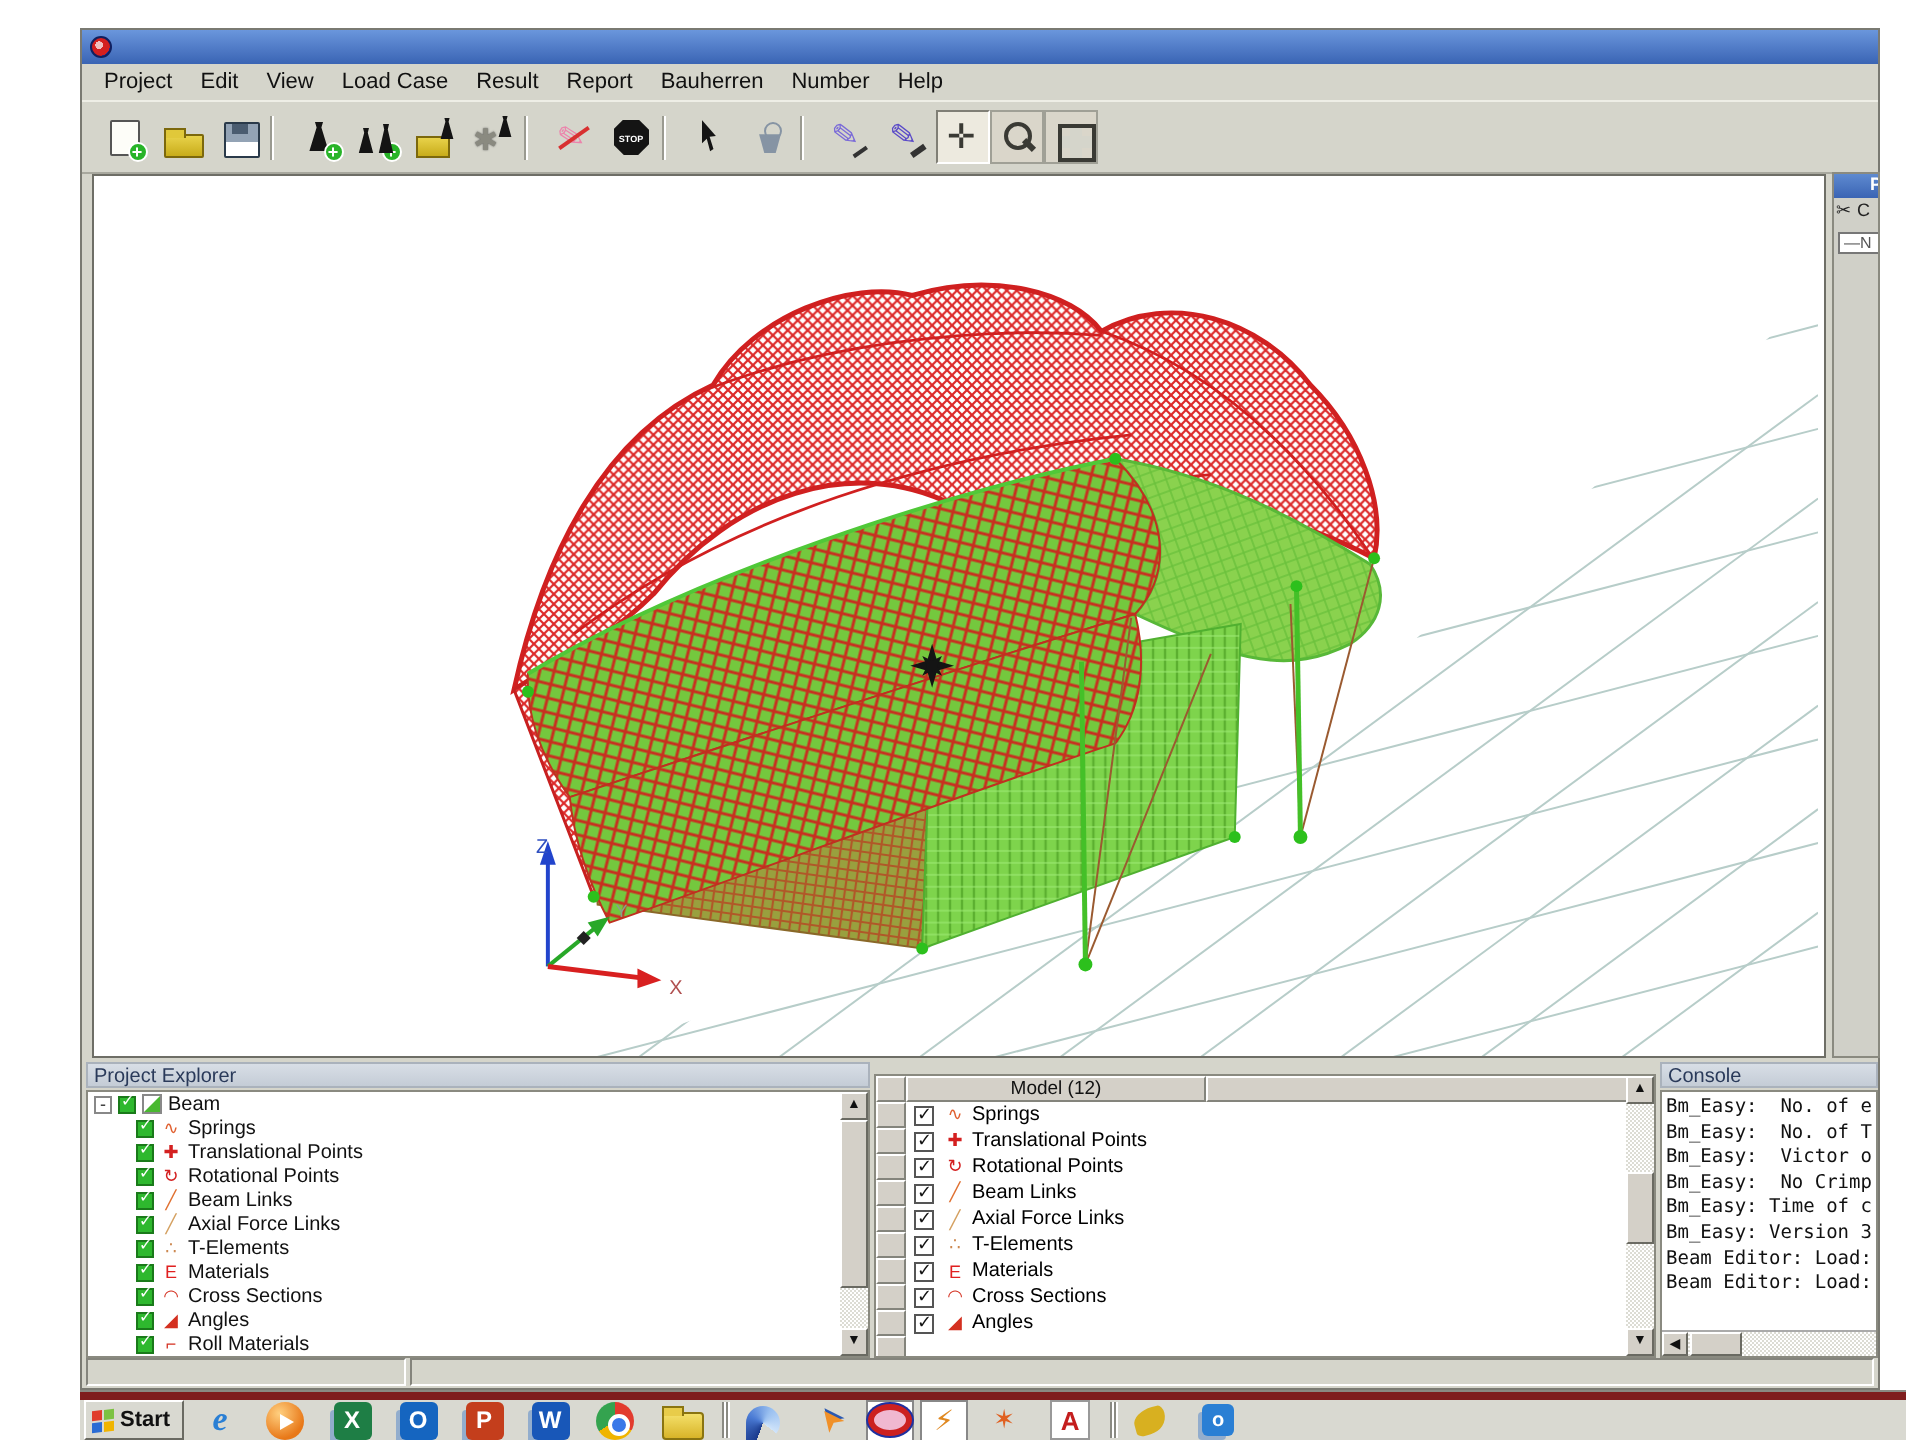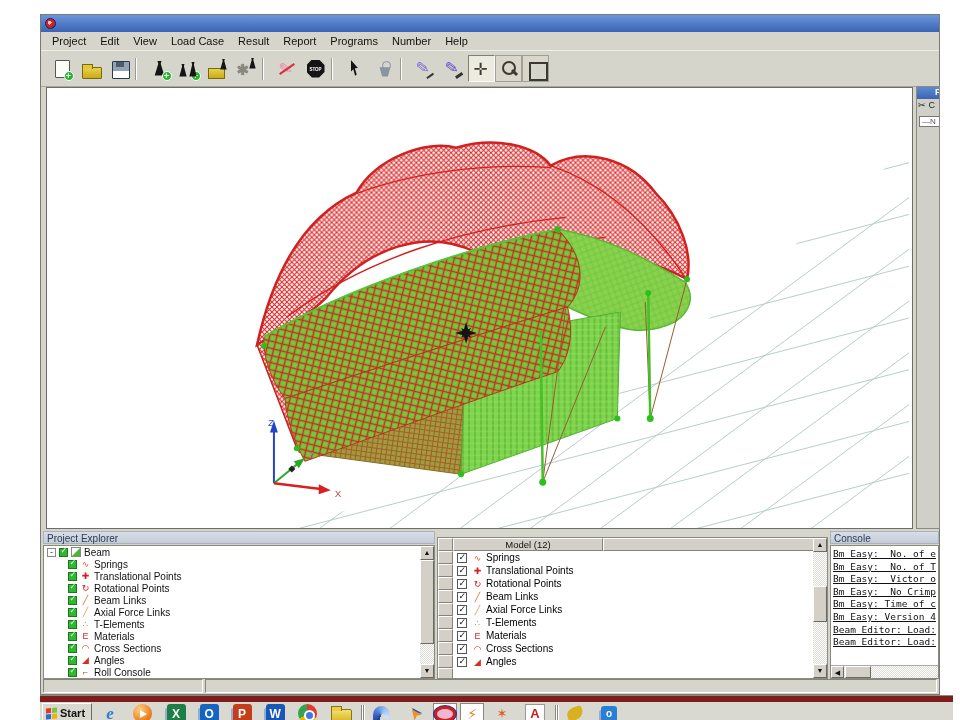--- a/index.html
+++ b/index.html
@@ -156,39 +156,39 @@
   .rowhdr { width:15px; height:13px; background:#d4d0c8; flex:0 0 15px;
     border:1px solid; border-color:#fff #84847c #84847c #fff; margin-right:4px; }
   .wcheck { width:10px; height:10px; background:#fff; border:1px solid #555; position:relative;
     margin-right:5px; flex:0 0 10px; }
   .wcheck::after { content:"✓"; position:absolute; left:0.5px; top:-2px; font-size:9px; color:#111; }
 
   
   .consolep .pbody { background:#fff; }
   .clines { position:absolute; left:2px; top:2px; right:0; bottom:13px; overflow:hidden; }
   .cline { font-family:"DejaVu Sans Mono","Liberation Mono",monospace; font-size:9.5px;
-    line-height:12.6px; color:#111; white-space:pre;text-decoration:underline; }
+    line-height:12.6px; color:#111; white-space:pre; }
   .hscroll { position:absolute; left:0; bottom:0; right:0; height:13px;
     background:repeating-conic-gradient(#fff 0 25%, #dcdcd4 0 50%) 0 0/2px 2px;
     border-top:1px solid #aaa; }
   .hscroll .sbtn { width:13px; height:12px; line-height:11px; left:0; top:0; }
   .hscroll .thumb { position:absolute; left:14px; top:0; width:26px; height:12px; background:#d4d0c8;
     border:1px solid; border-color:#fff #6a6a62 #6a6a62 #fff; }
 
   
   .statusbar { position:absolute; left:0; bottom:0; right:0; height:16px; display:flex;
     gap:2px; padding:1px 2px; }
   .scell { border:1px solid; border-color:#84847c #fff #fff #84847c; font-size:10.5px;
     color:#111; padding:0 4px; line-height:12px; }
   .sc0 { width:308px; } .sc1 { width:160px; } .sc2 { flex:1; }
 
   
   .taskbar { position:absolute; left:40px; top:696px; width:913px; height:24px;
-    background:#d9d9d1; border-top:6px solid #7f1d1d; box-shadow:0 -1px 0 #8a8a82;
-    display:flex; align-items:flex-start; padding:1px 2px; gap:3px; }
+    background:#d9d9d1; border-top:4px solid #7f1d1d; box-shadow:0 -1px 0 #8a8a82;
+    display:flex; align-items:center; padding:1px 2px; gap:3px; }
   .startbtn { height:20px; display:flex; align-items:center; gap:3px; padding:0 6px 0 3px;
     background:#d9d9d1; border:1px solid; border-color:#fff #6a6a62 #6a6a62 #fff; }
   .winflag { width:11px; height:11px; display:grid; grid-template:1fr 1fr/1fr 1fr; gap:1px;
     transform:skewY(-6deg); }
   .winflag i { display:block; } .wf1{background:#e03c2c;} .wf2{background:#7cc242;}
   .wf3{background:#2a6cd4;} .wf4{background:#f0b400;}
   .startlabel { font-size:11px; font-weight:bold; color:#111; }
   .tkitem { width:30px; height:21px; display:flex; align-items:center; justify-content:center;
     position:relative; font-size:13px; font-weight:bold; }
   .tk-sep { width:5px; } .tk-sep::before { content:""; width:1px; height:18px; background:#8a8a82;
@@ -244,21 +244,21 @@
     </div>
 
     <div class="menubar">
 
     <span class="mi">Project</span>
         <span class="mi">Edit</span>
         <span class="mi">View</span>
         <span class="mi">Load Case</span>
         <span class="mi">Result</span>
         <span class="mi">Report</span>
-        <span class="mi">Programs</span>
+        <span class="mi">Bauherren</span>
         <span class="mi">Number</span>
         <span class="mi">Help</span>
       </div>
 
     <div class="toolbar">
 
     <span class="tbtn badged">
         <span class="tbicon tb-new">
             <span class="tb-label"></span>
             <span class="badge"></span>
@@ -541,21 +541,21 @@
                 <span class="tlabel">Cross Sections</span>
               </div>
                 <div class="trow">
                 <span class="gcheck"></span>
                 <span class="tico" style="color: rgb(212, 48, 32);">◢</span>
                 <span class="tlabel">Angles</span>
               </div>
                 <div class="trow">
                 <span class="gcheck"></span>
                 <span class="tico" style="color: rgb(212, 48, 32);">⌐</span>
-                <span class="tlabel">Roll Console</span>
+                <span class="tlabel">Roll Materials</span>
               </div>
               </div>
           </div>
           <div class="vscroll">
             <span class="sbtn up"></span>
             <span class="thumb"></span>
             <span class="sbtn dn"></span>
           </div>
         </div>
       </div>
@@ -640,21 +640,21 @@
       <div class="panel consolep">
         <div class="ptitle">Console</div>
         <div class="pbody">
           <div class="clines">
 
           <div class="cline">Bm_Easy:  No. of e</div>
               <div class="cline">Bm_Easy:  No. of T</div>
               <div class="cline">Bm_Easy:  Victor o</div>
               <div class="cline">Bm_Easy:  No Crimp</div>
               <div class="cline">Bm_Easy: Time of c</div>
-              <div class="cline">Bm_Easy: Version 4</div>
+              <div class="cline">Bm_Easy: Version 3</div>
               <div class="cline">Beam Editor: Load:</div>
               <div class="cline">Beam Editor: Load:</div>
             </div>
           <div class="hscroll">
             <span class="sbtn lf"></span>
             <span class="thumb"></span>
           </div>
         </div>
       </div>
     </div>

